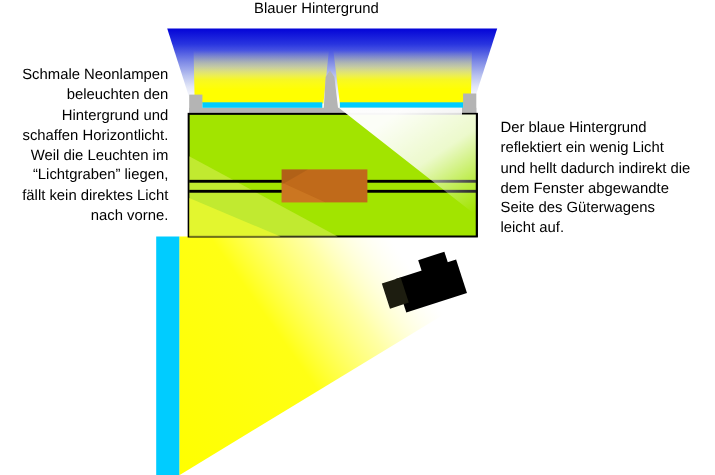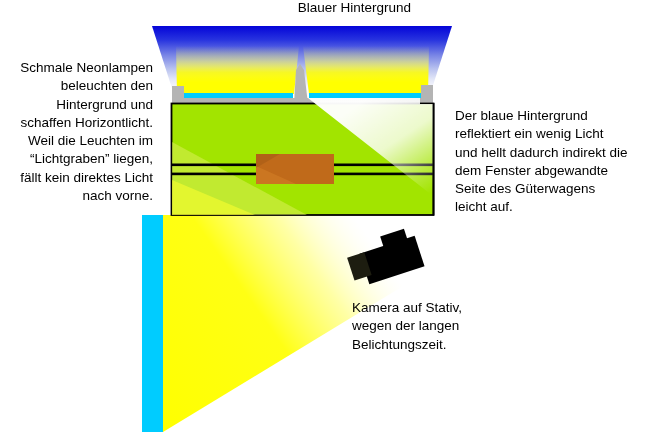--- a/index.html
+++ b/index.html
@@ -2,21 +2,21 @@
 <html><head>
 <meta charset="utf-8">
 <style>
   html,body{margin:0;padding:0;}
   body{width:650px;height:432px;position:relative;background:#fff;overflow:hidden;
        font-family:"Liberation Sans", sans-serif;}
   #stage{position:absolute;left:0;top:0;width:650px;height:432px;}
   svg{position:absolute;left:0;top:0;}
   .para{position:absolute;font-size:13.5px;line-height:18.3px;color:#000;
         white-space:pre-line;}
-  .title{position:absolute;font-size:13.5px;line-height:16px;color:#000;text-align:right;}
+  .title{position:absolute;font-size:13.5px;line-height:16px;color:#000;text-align:left;}
   .alignR{text-align:right;}
 </style>
 </head>
 <body>
 
 <div id="stage">
 
 <svg width="650" height="432" viewBox="0 0 650 432">
   <defs>
     <linearGradient id="gBlue" gradientUnits="userSpaceOnUse" x1="0" y1="26" x2="0" y2="104">
@@ -100,17 +100,14 @@
 nach vorne.</div>
 
 <div class="para" style="left:455px;top:107px;width:200px;">Der blaue Hintergrund
 reflektiert ein wenig Licht
 und hellt dadurch indirekt die
 dem Fenster abgewandte
 Seite des Güterwagens
 leicht auf.</div>
 
 
-<div class="para" style="left:352px;top:299px;width:160px;">Kamera auf Stativ,
-wegen der langen
-Belichtungszeit.</div>
 
 </div>
 
 </body></html>

